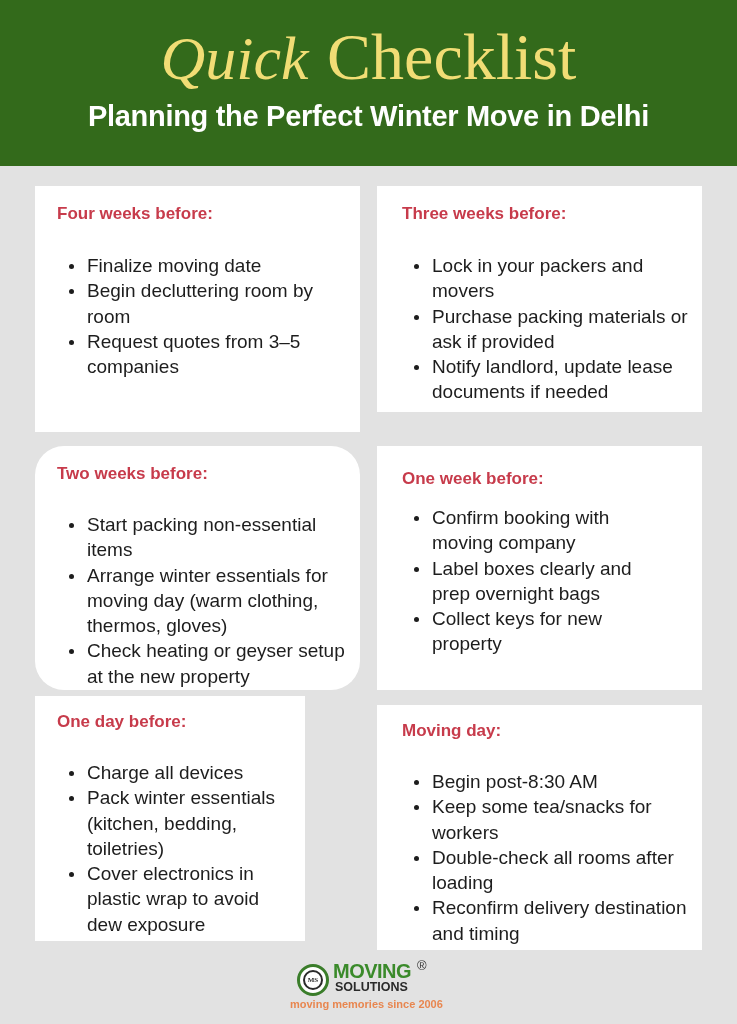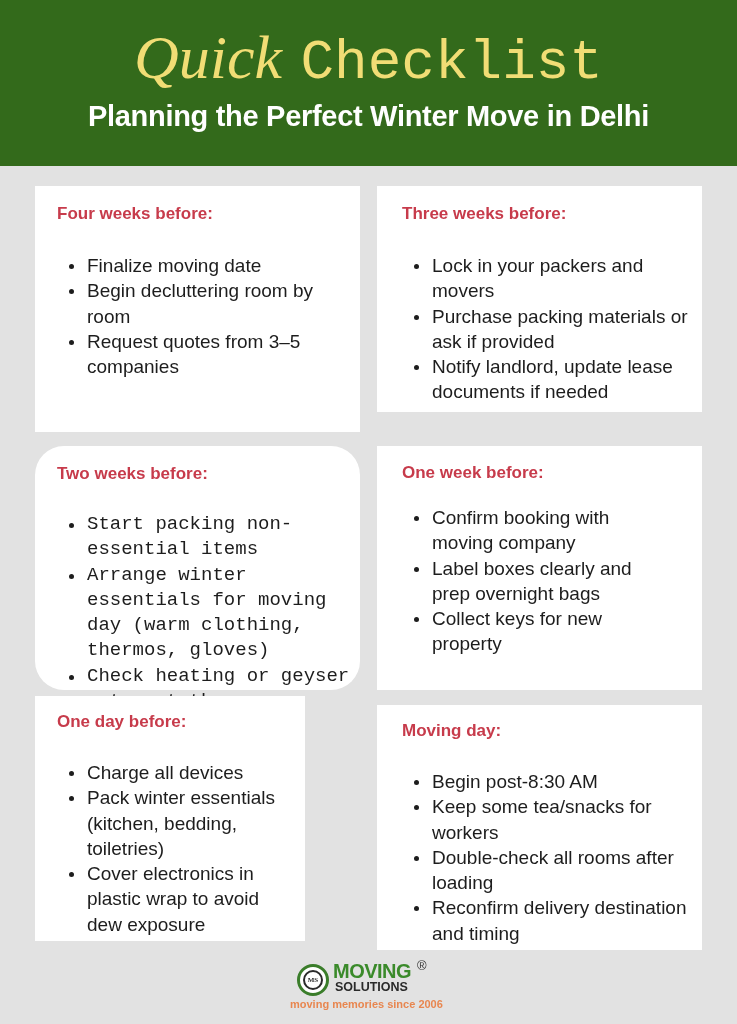--- a/index.html
+++ b/index.html
@@ -14,21 +14,21 @@
     background: #336a1b;
     text-align: center;
   }
   .title {
     position: absolute; top: 22px; left: 0; width: 100%;
     color: #f1dd75;
     font-family: "DejaVu Serif", "Liberation Serif", serif;
     font-size: 58px; line-height: 70px;
   }
   .title .ital { font-style: italic; font-family: "Liberation Serif", serif; font-size: 62px; }
-  .title .norm { font-family: Liberation Mono, monospace; font-size: 56px; }
+  .title .norm { font-family: Liberation Serif, serif; font-size: 66px; }
   .subtitle {
     position: absolute; top: 96px; left: 0; width: 100%;
     color: #ffffff; font-weight: bold;
     font-size: 29px; line-height: 40px;
     letter-spacing: -0.3px;
   }
   .card {
     position: absolute; background: #ffffff;
   }
   .card h3 {
@@ -101,29 +101,29 @@
   <h3 style="top:18px; left:25px;">Three weeks before:</h3>
   <ul style="top:67px; left:55px;">
     <li>Lock in your packers and movers</li>
     <li>Purchase packing materials or ask if provided</li>
     <li>Notify landlord, update lease documents if needed</li>
   </ul>
 </div>
 
 <div class="card" style="left:35px; top:446px; width:325px; height:244px;border-radius:29px;">
   <h3 style="top:18px;">Two weeks before:</h3>
-  <ul style="top:66px;font-family:Liberation Mono, monospace;">
+  <ul style="top:66px;">
     <li>Start packing non-essential items</li>
     <li>Arrange winter essentials for moving day (warm clothing, thermos, gloves)</li>
     <li>Check heating or geyser setup at the new property</li>
   </ul>
 </div>
 
 <div class="card" style="left:377px; top:446px; width:325px; height:244px;">
-  <h3 style="top:17px; left:25px;text-align:right;">One week before:</h3>
+  <h3 style="top:23px; left:25px;text-align:right;">One week before:</h3>
   <ul style="top:59px; left:55px; right:60px;">
     <li>Confirm booking with moving company</li>
     <li>Label boxes clearly and prep overnight bags</li>
     <li>Collect keys for new property</li>
   </ul>
 </div>
 
 <div class="card" style="left:35px; top:696px; width:270px; height:245px;">
   <h3 style="top:16px;">One day before:</h3>
   <ul style="top:64px;">

